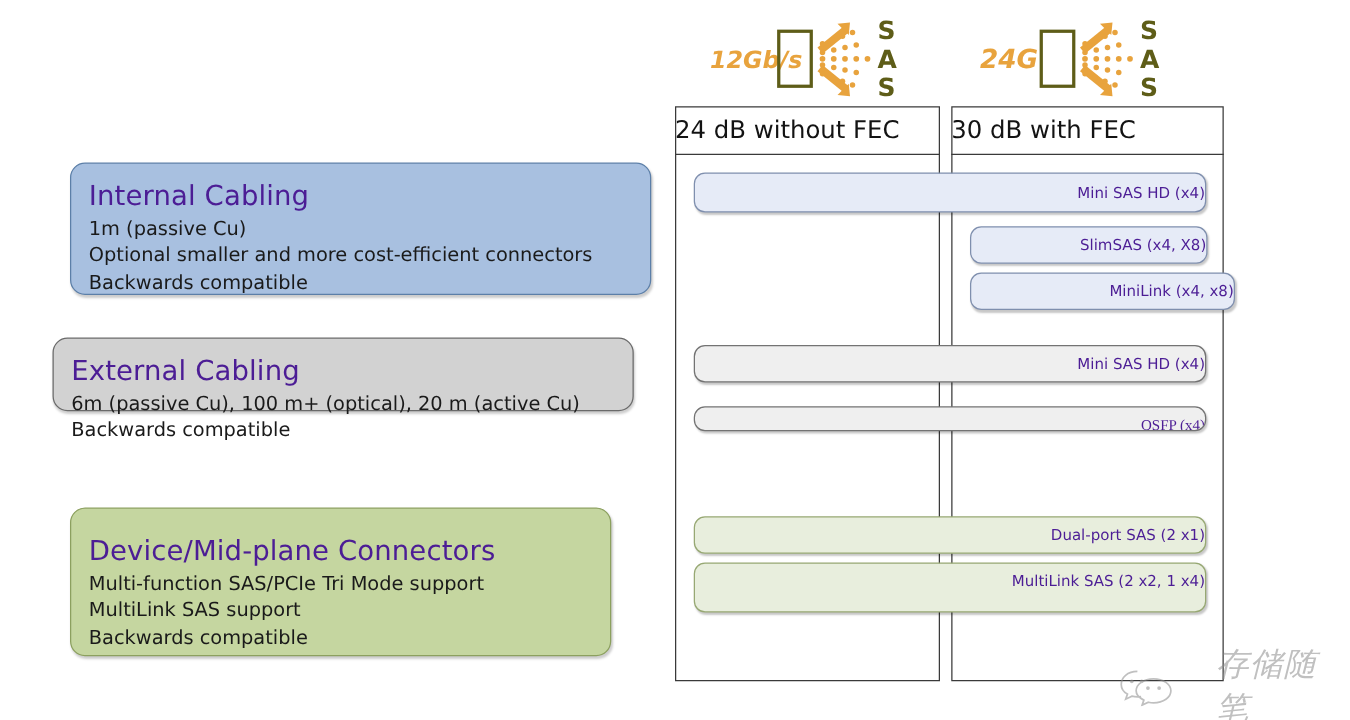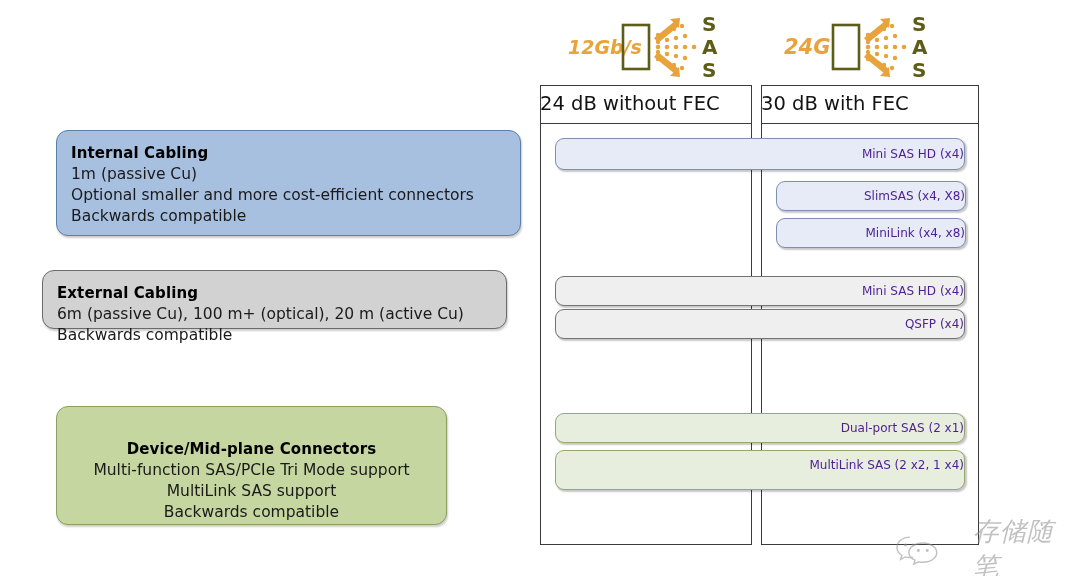--- a/index.html
+++ b/index.html
@@ -23,47 +23,46 @@
   
   .panel {
     position: absolute;
     box-sizing: border-box;
     border: 1.4px solid #6f6f6f;
     border-radius: 12px;
     padding: 12px 14px 10px 14px;
     box-shadow: 1px 2px 2px rgba(0,0,0,0.20);
   }
   .panel .p-title {
-    font-weight: bold;
-    font-size: 15px;
-    color: #000000;
+    font-weight: normal;
+    font-size: 22px;
+    color: #4c1d95;
     line-height: 1.38;
     letter-spacing: 0.1px;
   }
   .panel .p-line {
     font-size: 15.5px;
     color: #1a1a1a;
     line-height: 1.36;
   }
   #panel-internal {
     left: 56px; top: 130px; width: 465px; height: 106px;
     background: #a8c0e0;
     border-color: #5c7fa8;
   }
   #panel-external {
     left: 42px; top: 270px; width: 465px; height: 59px;
     background: #d2d2d2;
     border-color: #6a6a6a;
   }
   #panel-device {
-    left: 56px; top: 406px; width: 391px; height: 119px;
+    left: 56px; top: 406px; width: 433px; height: 119px;
     background: #c5d6a0;
     border-color: #8ca05f;
-    padding-top: 32px;
-    text-align: center;
+    padding-top: 20px;
   }
 
   
   .logo {
     position: absolute;
     width: 160px;
     height: 72px;
   }
   #logo-12g { left: 566px; top: 12px; }
   #logo-24g { left: 776px; top: 12px; }
@@ -254,25 +253,25 @@
     <div class="col-frame" id="col-left-frame"></div>
     <div class="col-frame" id="col-right-frame"></div>
 
     <div class="col-header" id="hdr-left">24 dB without FEC</div>
     <div class="col-header" id="hdr-right">30 dB with FEC</div>
 
     <div class="pill blue" style="left:15px; top:53px; width:410px; height:32px; line-height:30px;">Mini SAS HD (x4)</div>
 
     <div class="pill blue" style="left:236px; top:96px; width:190px; height:30px; line-height:28px;">SlimSAS (x4, X8)</div>
 
-    <div class="pill blue" style="left:236px; top:133px; width:190px; height:30px; line-height:28px;">MiniLink (x4, x8)</div>
+    <div class="pill blue" style="left:236px; top:133px; width:212px; height:30px; line-height:28px;">MiniLink (x4, x8)</div>
 
     <div class="pill gray" style="left:15px; top:191px; width:410px; height:30px; line-height:28px;">Mini SAS HD (x4)</div>
 
-    <div class="pill gray" style="left:15px; top:224px; width:410px; height:30px; line-height:28px;">QSFP (x4)</div>
+    <div class="pill gray" style="left:15px; top:240px; width:410px; height:20px; line-height:28px;font-family:Liberation Serif, serif;">QSFP (x4)</div>
 
     <div class="pill green" style="left:15px; top:328px; width:410px; height:30px; line-height:28px;">Dual-port SAS (2 x1)</div>
 
     <div class="pill green" style="left:15px; top:365px; width:410px; height:40px; line-height:28px;">MultiLink SAS (2 x2, 1 x4)</div>
 
 
   </div>
 
   <div id="watermark">
     <svg width="42" height="32" viewBox="0 0 42 32" xmlns="http://www.w3.org/2000/svg">

